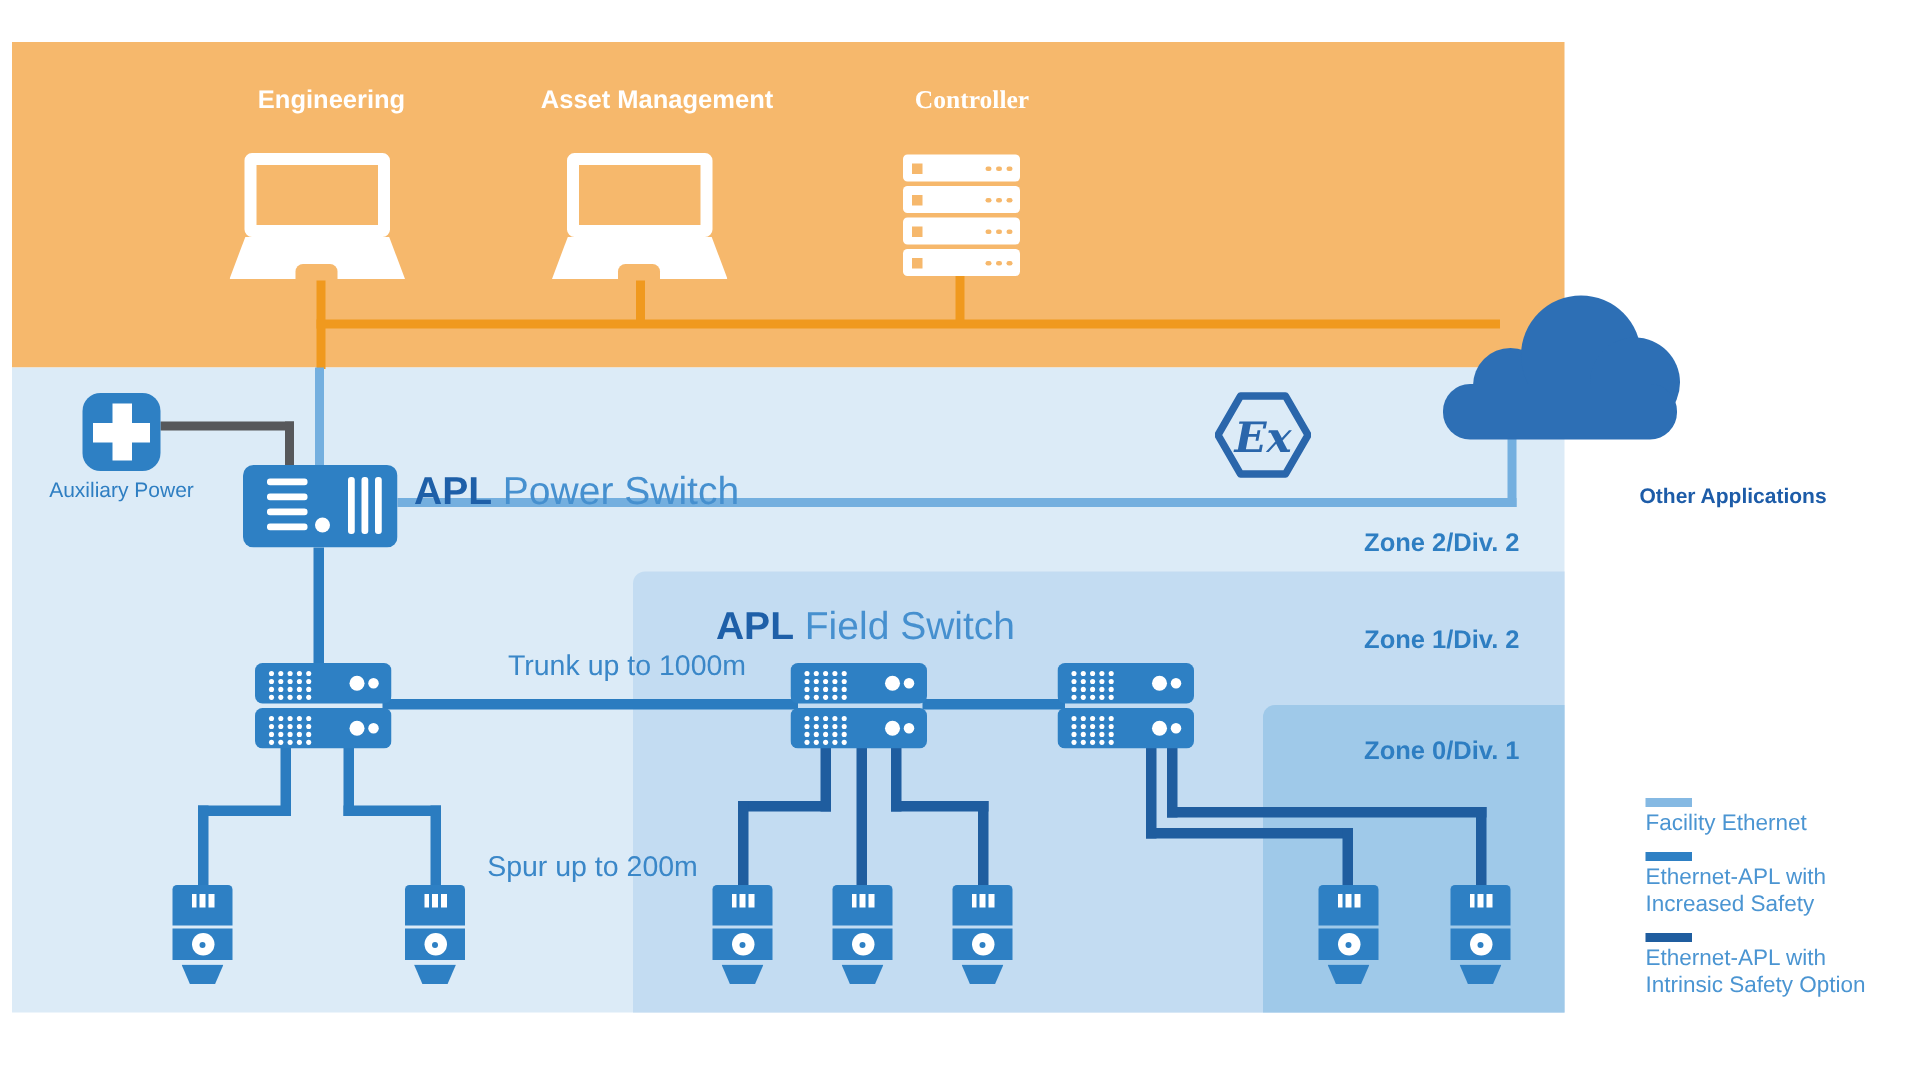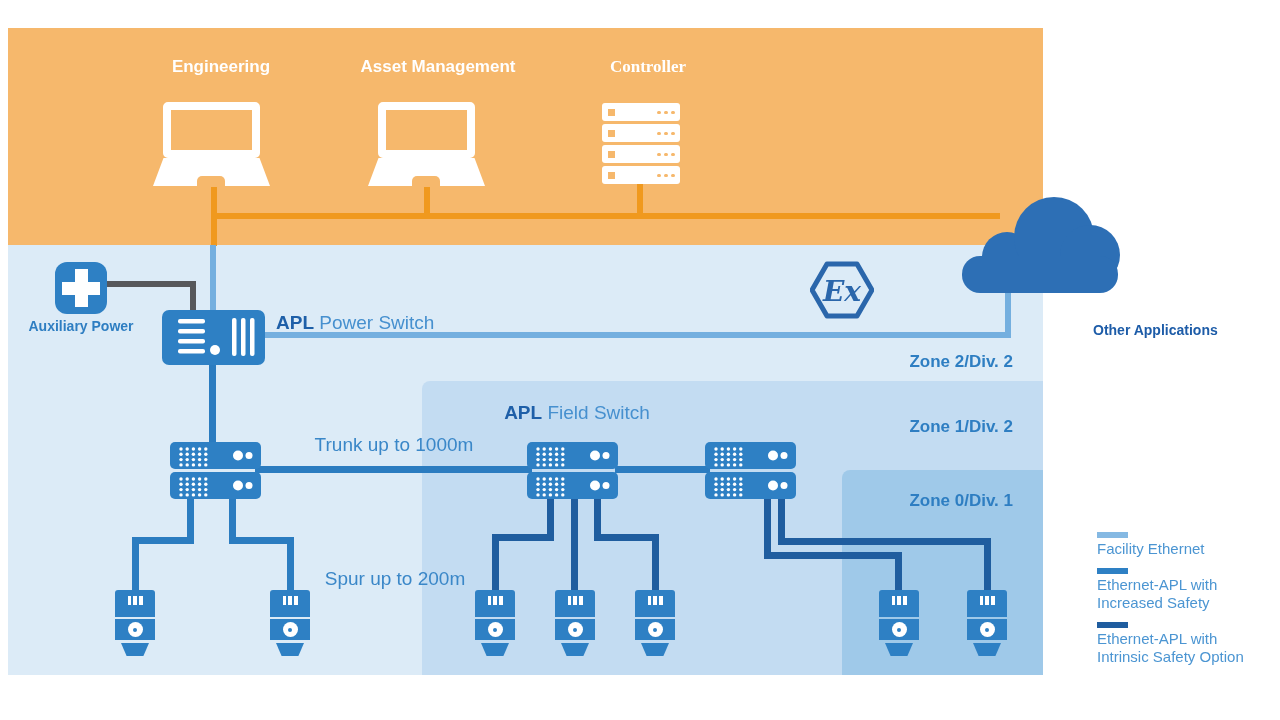--- a/index.html
+++ b/index.html
@@ -18,25 +18,25 @@
   .orange{background:#f0991e;}
   .fac{background:#74afdf;}
   .med{background:#2b7cc0;}
   .dark{background:#1f5d9f;}
   .gray{background:#57585b;}
 
   
   .node-label{color:#fff;font-weight:bold;font-size:17px;white-space:nowrap;transform:translateX(-50%);}
   .blue-label{color:#2e7ec2;white-space:nowrap;}
   .zone-label{position:absolute;right:267px;color:#2e7ec2;font-weight:bold;font-size:17px;white-space:nowrap;}
-  .apl-label{font-size:19px;white-space:nowrap;color:#4690cf;}
+  .apl-label{font-size:26px;white-space:nowrap;color:#4690cf;}
   .apl-label b{color:#1e5fa8;}
   .note-label{font-size:19px;color:#3a87c8;white-space:nowrap;transform:translateX(-50%);}
   .other-apps{color:#1d5ca8;font-weight:bold;font-size:14px;white-space:nowrap;}
-  .aux-label{font-size:14px;font-weight:700;transform:translateX(-50%);}
+  .aux-label{font-size:14px;font-weight:400;transform:translateX(-50%);}
 
   
   .laptop{width:117px;height:92px;}
   .laptop .scr{position:absolute;left:10px;top:7px;width:81px;height:40px;border:8px solid #fff;border-radius:5px;}
   .laptop .base{position:absolute;left:0;top:63px;width:117px;height:28px;background:#fff;
                 clip-path:polygon(9% 0,91% 0,100% 100%,0 100%);}
   .laptop .notch{position:absolute;left:44px;top:81px;width:28px;height:11px;background:#f6b86c;border-radius:5px 5px 0 0;}
 
   
   .srv-bar{position:absolute;left:0;width:78px;height:17.5px;background:#fff;border-radius:3px;}
@@ -187,21 +187,21 @@
   <svg class="abs" style="left:810px;top:261px;" width="64" height="58" viewBox="0 0 64 58">
     <polygon points="2,29 17,3 47,3 62,29 47,55 17,55" fill="none" stroke="#2a66ab" stroke-width="5" stroke-linejoin="round"></polygon>
     <text x="32" y="40" text-anchor="middle" font-family="DejaVu Serif, serif" font-style="italic" font-weight="bold" font-size="28" fill="#2a66ab">Ex</text>
   </svg>
 
   <div class="zone-label" style="top:352px;">Zone 2/Div. 2</div>
   <div class="zone-label" style="top:417px;">Zone 1/Div. 2</div>
   <div class="zone-label" style="top:491px;">Zone 0/Div. 1</div>
 
   <div class="abs apl-label" style="left:577px;top:402px;transform:translateX(-50%);"><b>APL</b><span> Field Switch</span></div>
-  <div class="abs note-label" style="left:394px;top:434px;">Trunk up to 1000m</div>
+  <div class="abs note-label" style="left:418px;top:434px;">Trunk up to 1000m</div>
   <div class="abs note-label" style="left:395px;top:536px;margin-top:32px;">Spur up to 200m</div>
 
   <svg class="abs" style="left:170px;top:442px;" width="91" height="57" viewBox="0 0 91 57">
     <rect x="0" y="0" width="91" height="27" rx="5" fill="#2e80c4"></rect>
     <rect x="0" y="30" width="91" height="27" rx="5" fill="#2e80c4"></rect>
     <g fill="#fff">
       <g id="fs-dots-a">
         <circle cx="11" cy="7" r="1.7"></circle>
           <circle cx="17.2" cy="7" r="1.7"></circle>
           <circle cx="23.4" cy="7" r="1.7"></circle>

